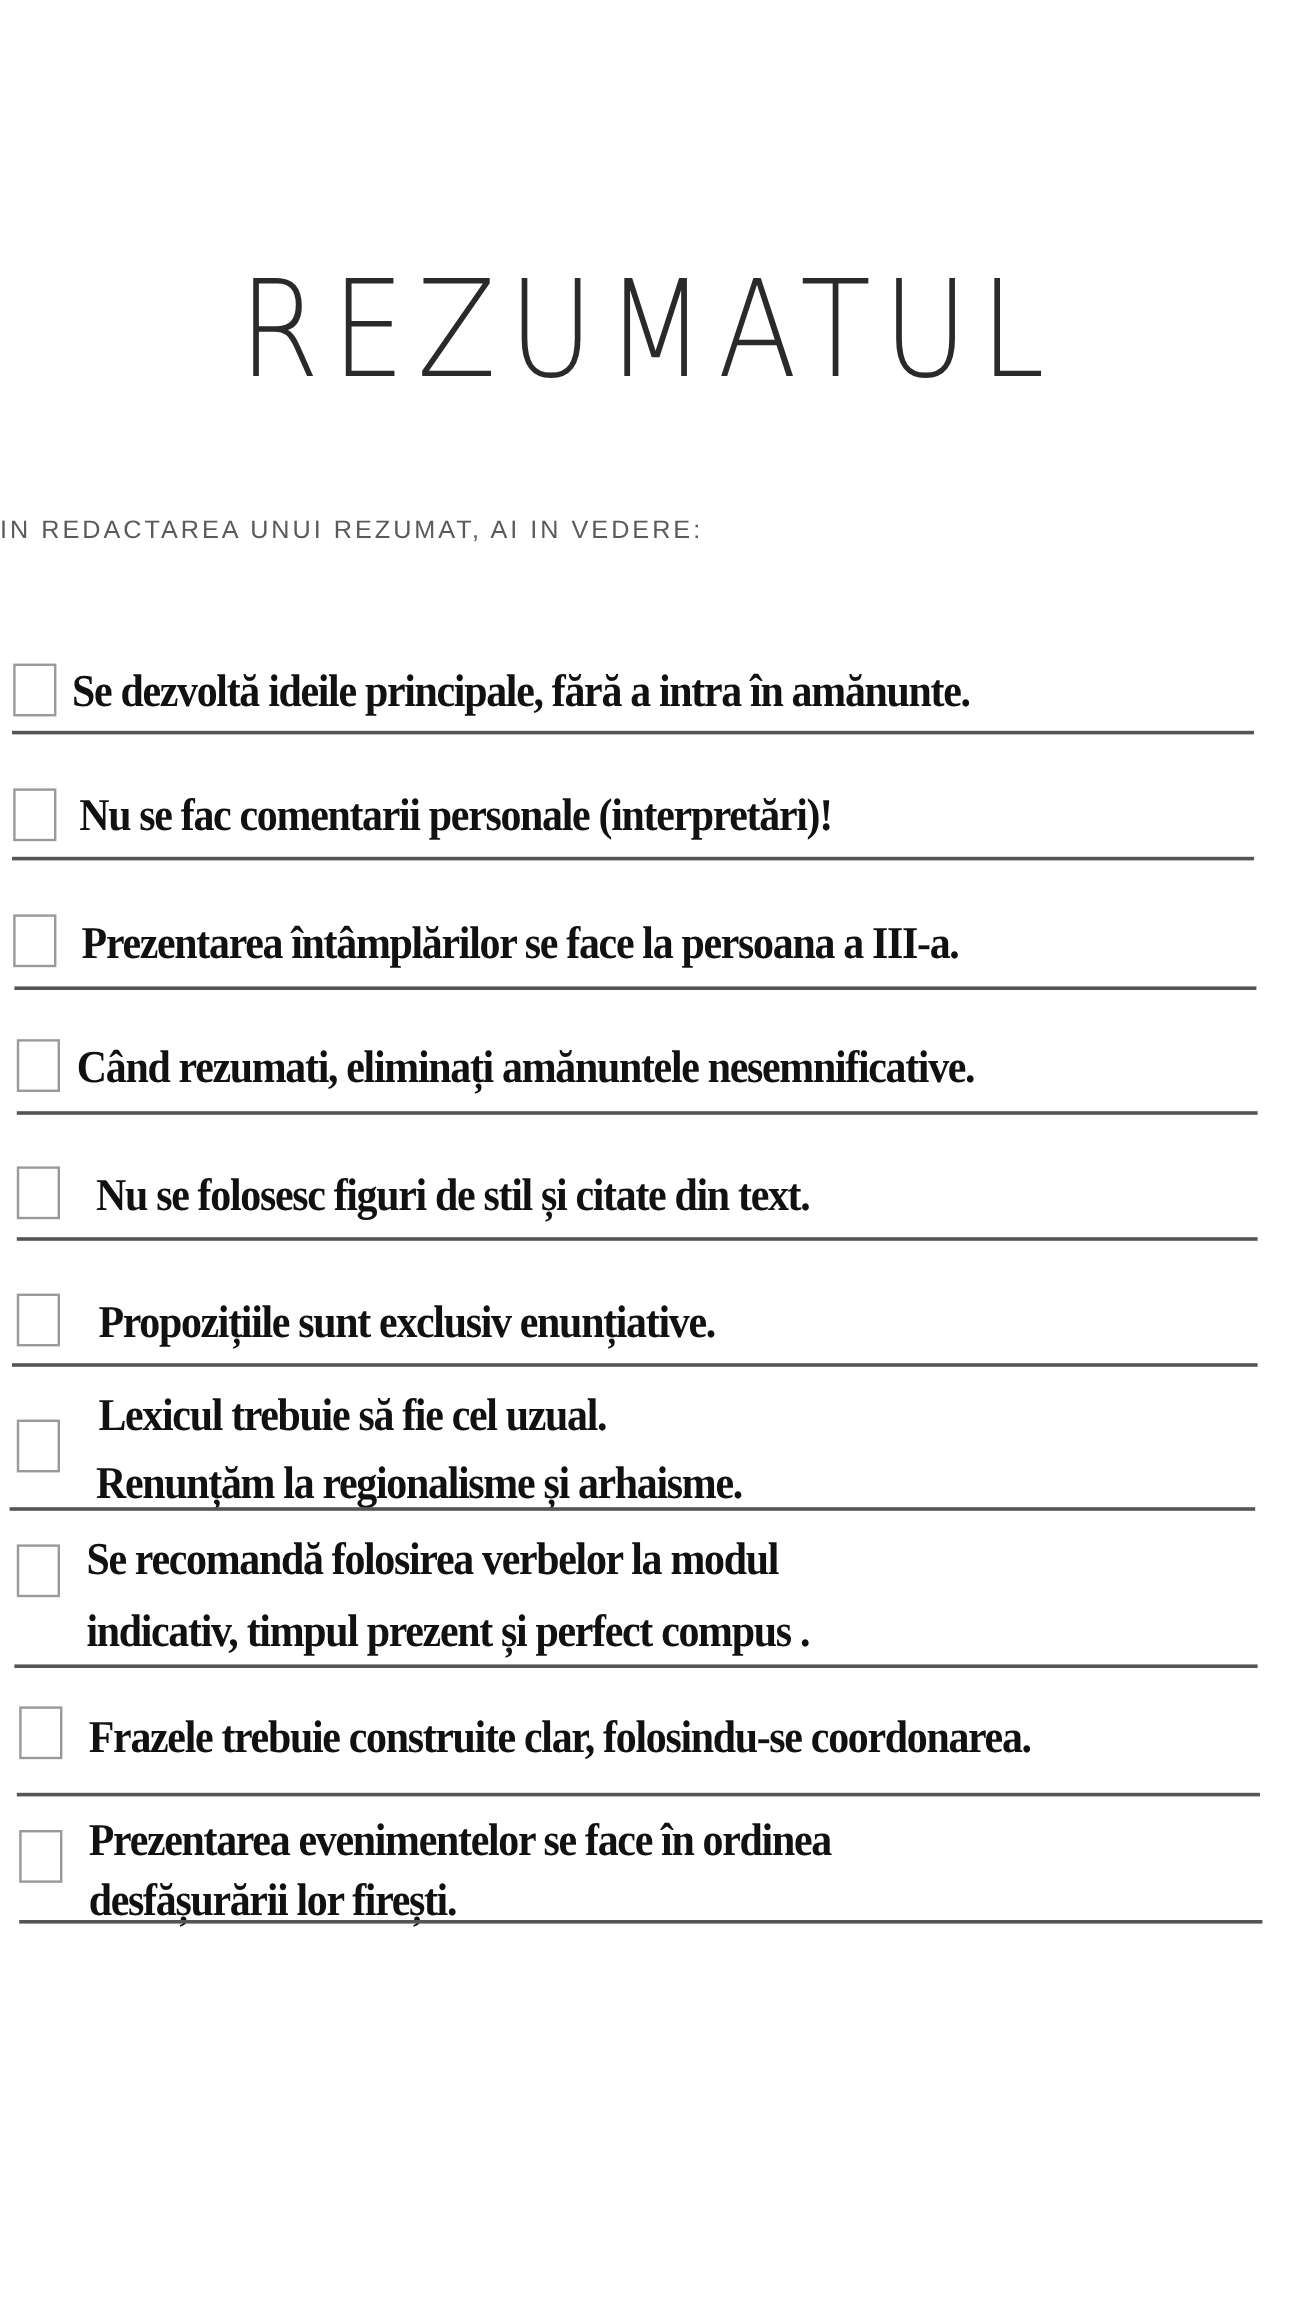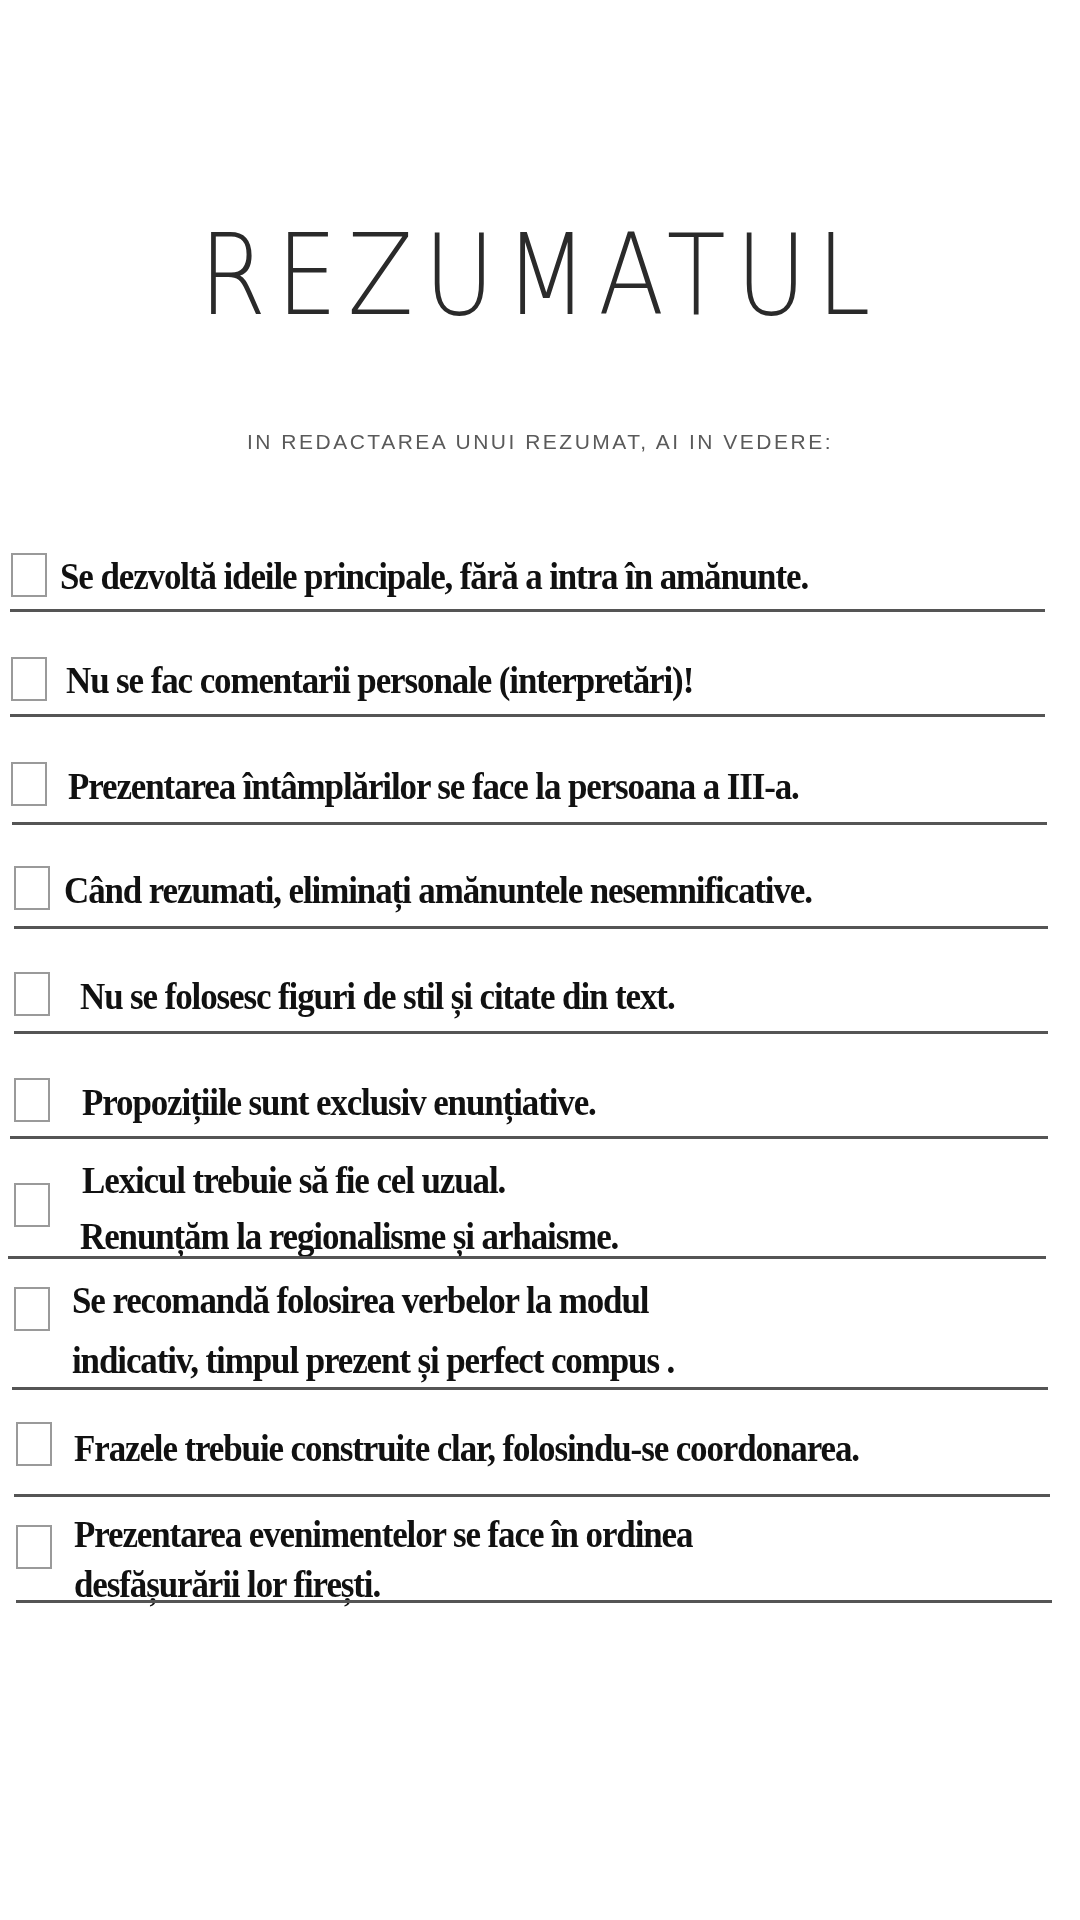--- a/index.html
+++ b/index.html
@@ -4,21 +4,21 @@
   <style>
     html, body { margin: 0; padding: 0; background: #ffffff; }
     body { width: 1080px; height: 1920px; position: relative; overflow: hidden; }
     .title {
       position: absolute; left: 0; right: 0; top: 210px; text-align: center;
       font-family: "DejaVu Sans", sans-serif; font-weight: 200; font-size: 112px;
       letter-spacing: 12px; color: #2a2a2a; transform: scaleX(0.86); transform-origin: center;
       -webkit-text-stroke: 0px; font-stretch: condensed;
     }
     .subtitle {
-      position: absolute; left: 0; right: 0; top: 430px; text-align: center;
+      position: absolute; left: 0; right: 0; top: 430px; text-align: left;
       font-family: "Liberation Sans", sans-serif; font-size: 21px; letter-spacing: 2.5px;
       color: #5a5a5a;
     }
     .row { position: absolute; left: 0; width: 1080px; }
     .cb {
       position: absolute; width: 36px; height: 44px; border: 2px solid #9a9a9a; background: #fff;
       box-sizing: border-box;
     }
     .txt {
       position: absolute; font-family: "Liberation Serif", serif; font-weight: bold;

